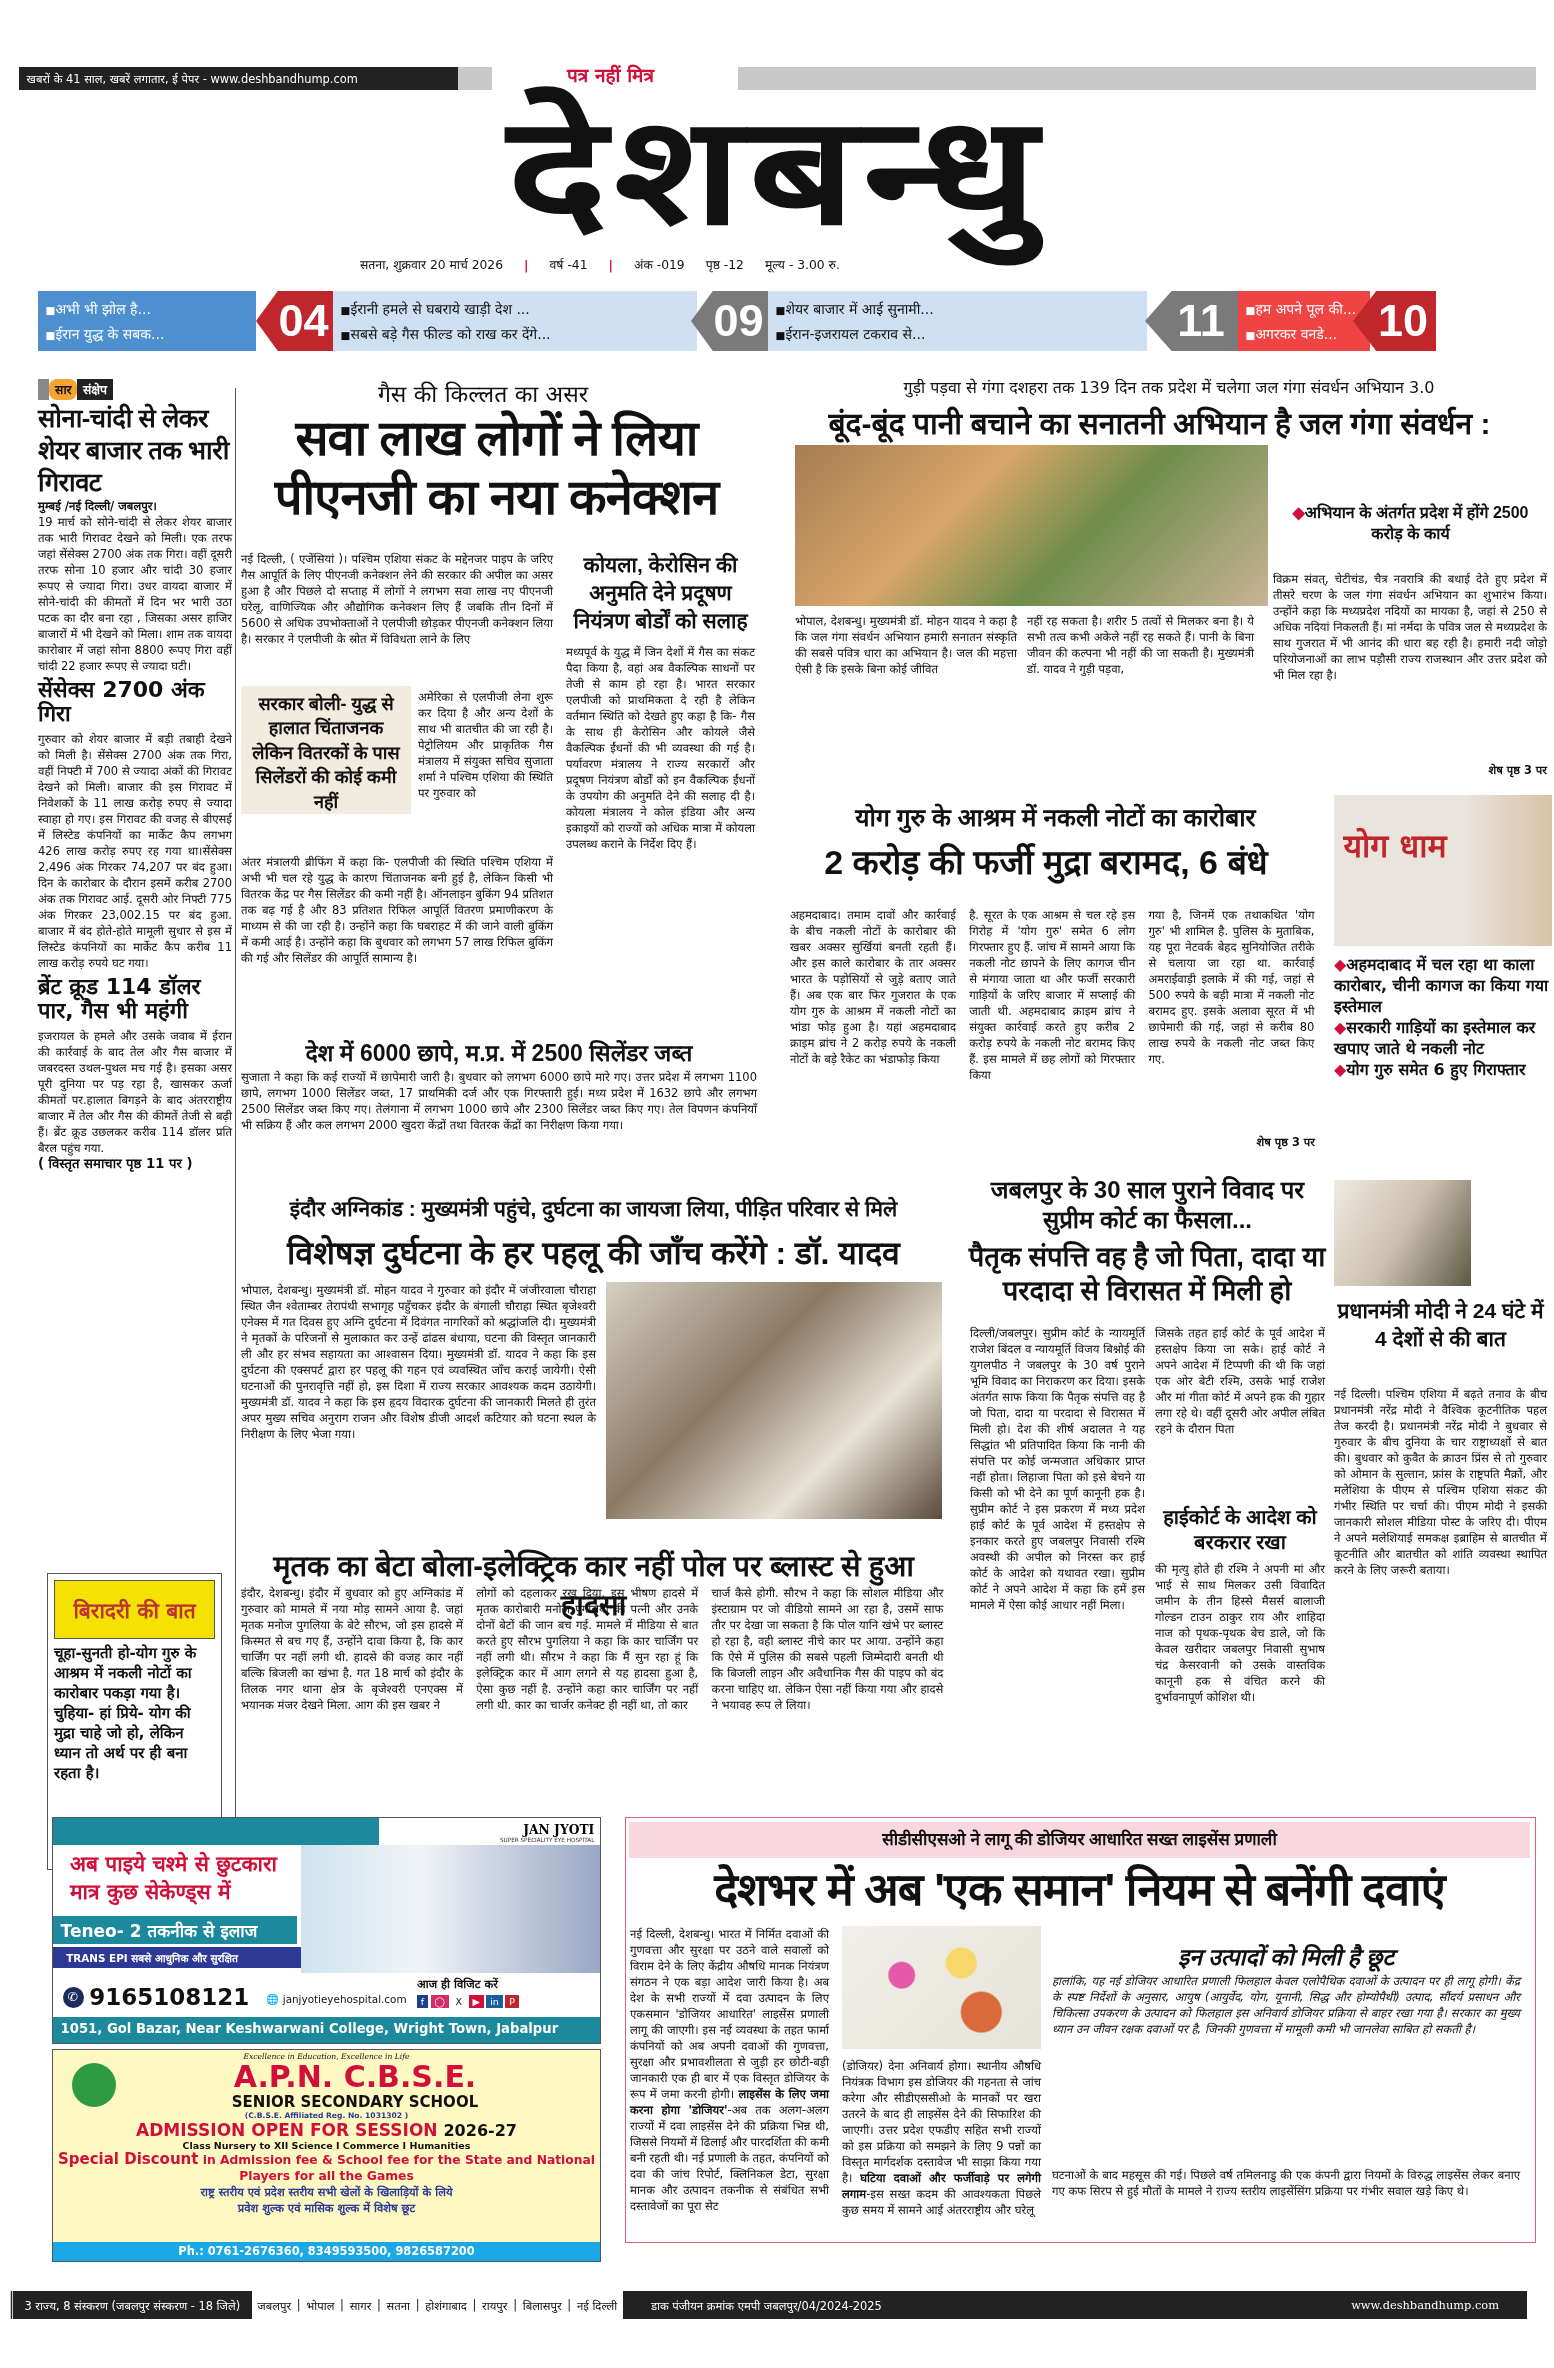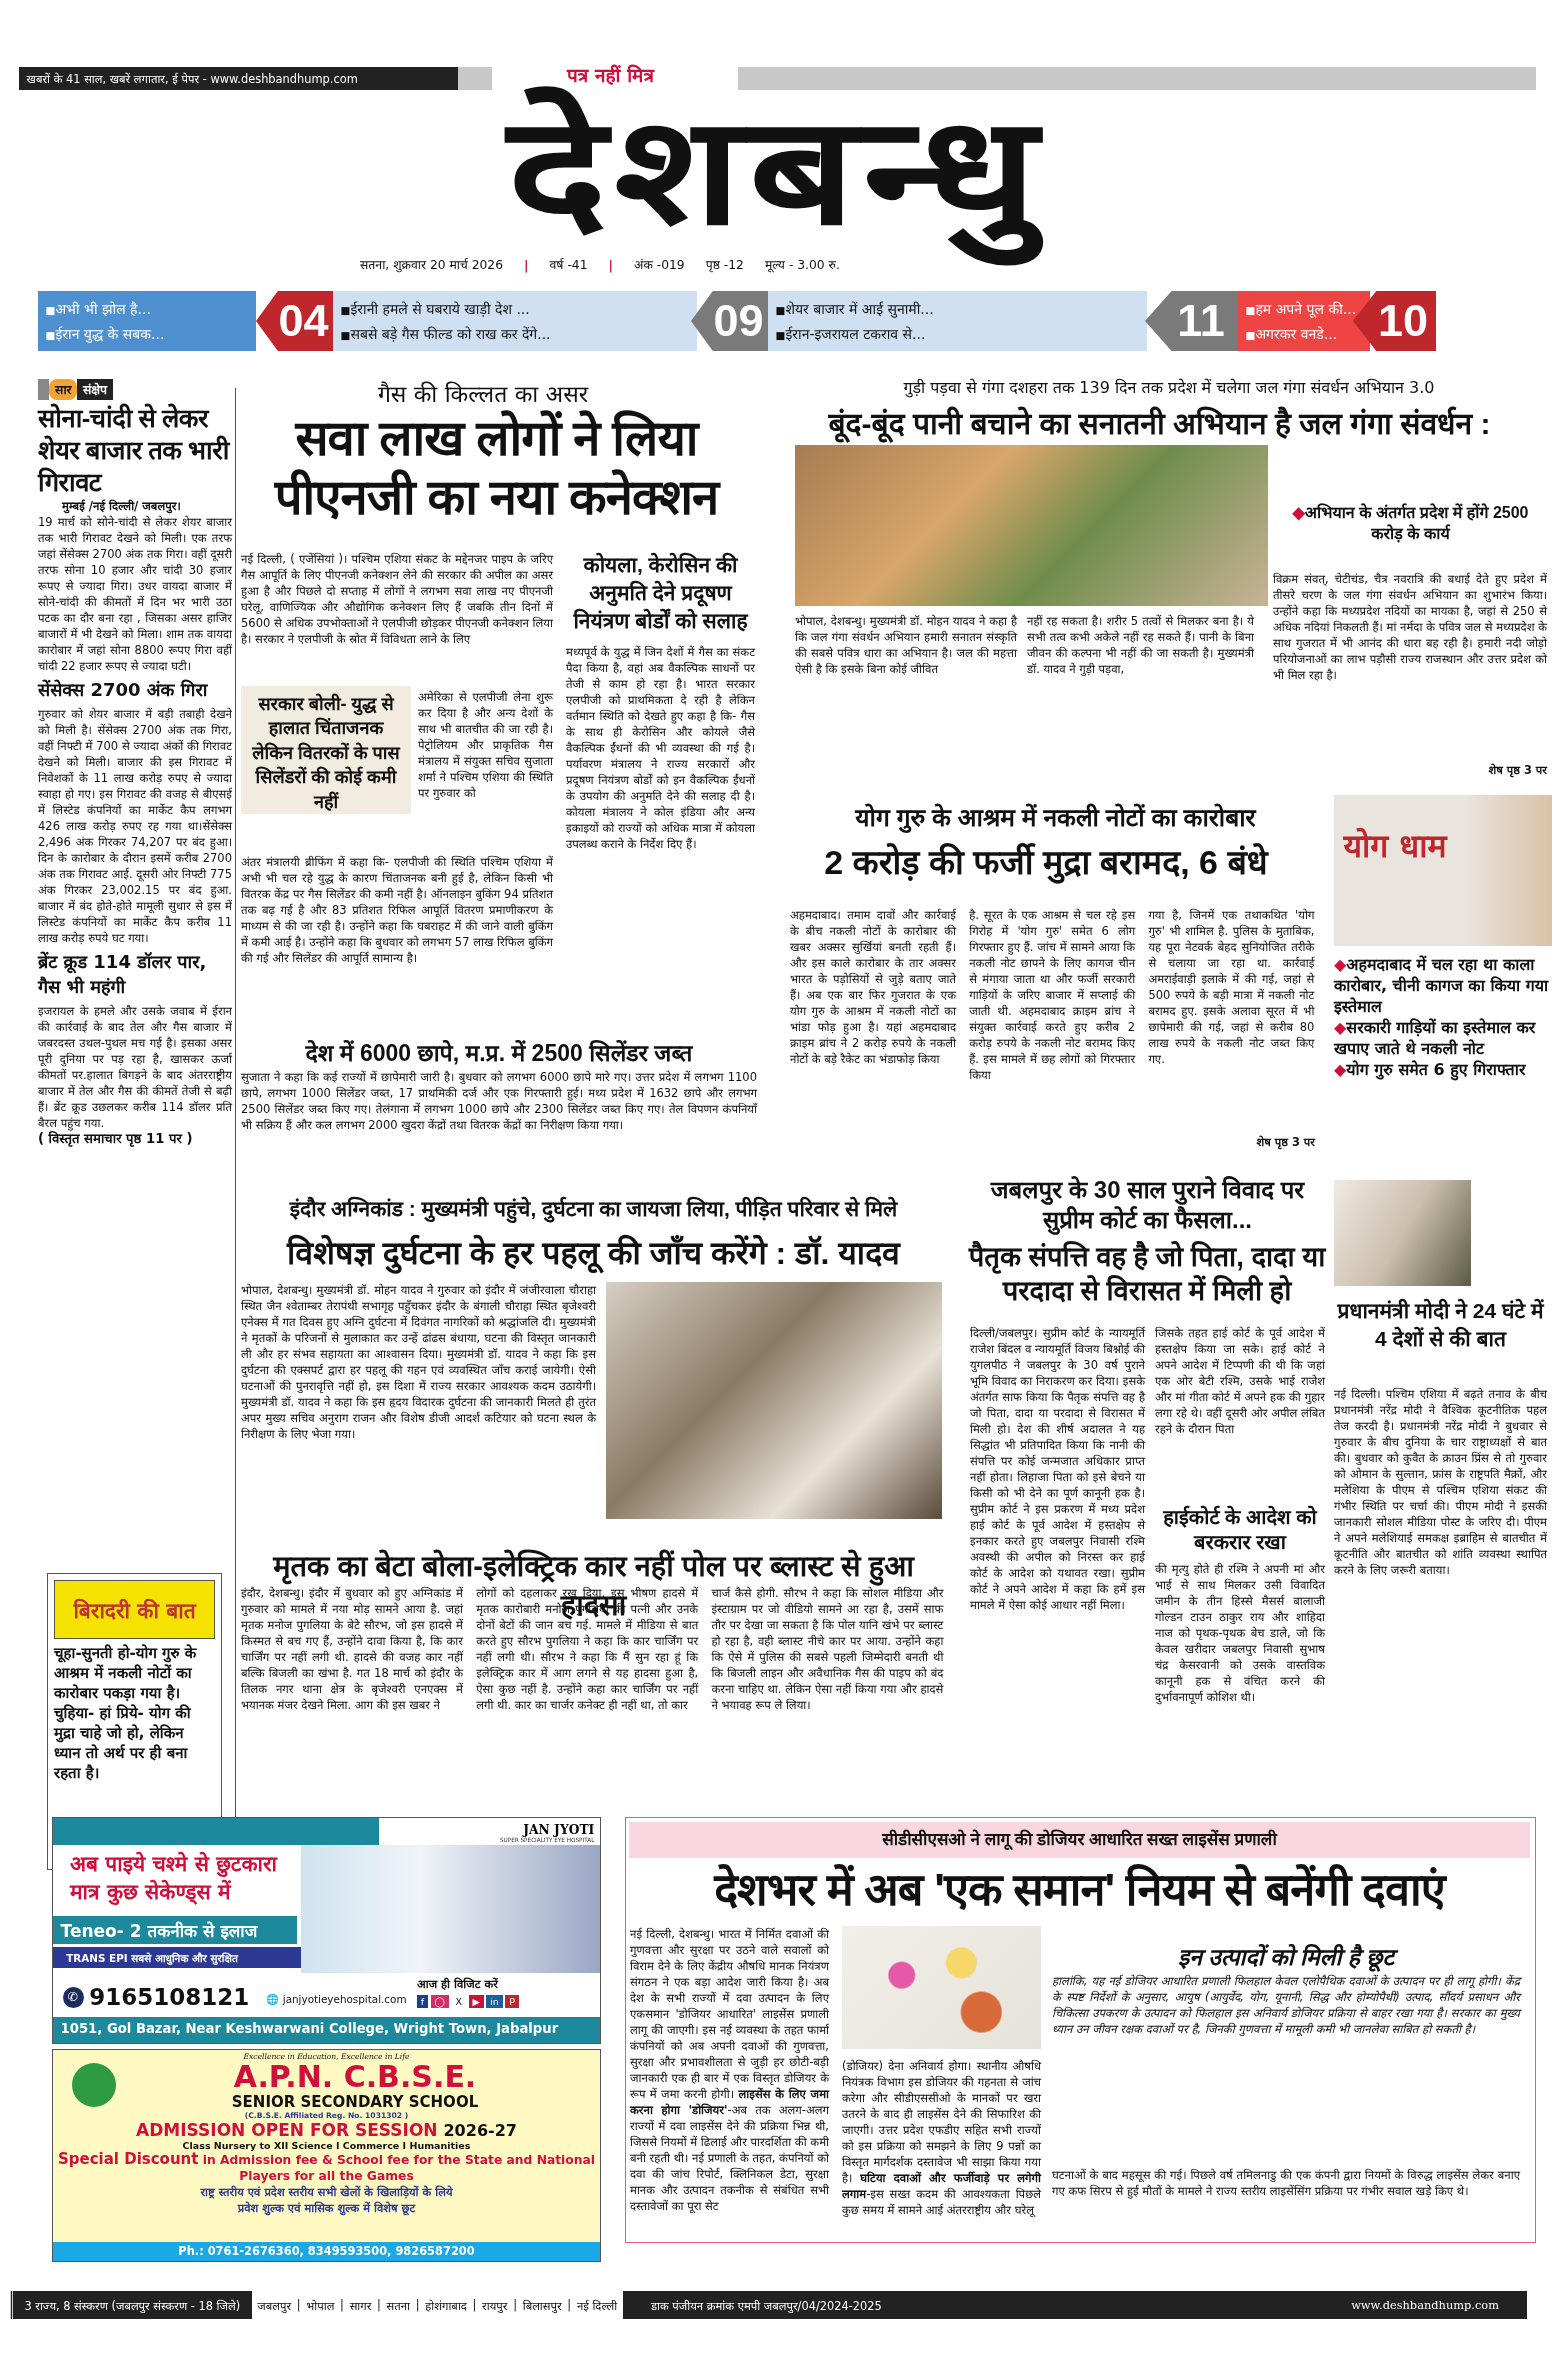--- a/index.html
+++ b/index.html
@@ -17,21 +17,21 @@
   .strip { top: 291px; height: 60px; display: flex; flex-direction: column; justify-content: center; padding-left: 7.6px; font-size: 14px; gap: 5.7px; }
   .strip .ln::before { content: "\25A0 "; font-size: 10.4px; }
   .numbadge { top: 291px; height: 60px; color: #fff; font-size: 45px; font-weight: bold; display: flex; align-items: center; justify-content: center; font-family: "Liberation Sans", sans-serif; clip-path: polygon(28% 0, 100% 0, 100% 100%, 28% 100%, 0 50%); padding-left: 17px; }
   
   .sar { left: 38px; top: 379px; width: 189px; height: 21px; display: flex; }
   .sar .a { background: #888; width: 11.4px; }
   .sar .b { background: #f4a531; color: #111; font-weight: bold; font-size: 12.3px; padding: 1.9px 5.7px; border-radius: 8px; }
   .sar .c { background: #222; color: #fff; font-weight: bold; font-size: 12.3px; padding: 1.9px 5.7px; }
   .leftcol { left: 38px; top: 402px; width: 194px; font-size: 11.4px; line-height: 15.6px; }
   .lhead { font-size: 25.6px; font-weight: bold; line-height: 32px; font-family: "Liberation Sans", sans-serif; letter-spacing: -0.5px; }
-  .lsub { font-size: 18px; font-weight: bold; line-height: 24.6px; margin: 3.8px 0; }
+  .lsub { font-size: 22px; font-weight: bold; line-height: 24.6px; margin: 3.8px 0; }
   .vline { background: #555; width: 0.9px; }
   .body { font-size: 11.5px; line-height: 16px; text-align: justify; }
   .body b { font-weight: bold; }
   .kicker { font-size: 23px; text-align: center; }
   .bigh { font-weight: 900; text-align: center; font-family: "Liberation Sans", sans-serif; letter-spacing: -0.9px; }
   .h2 { font-weight: bold; text-align: center; font-family: "Liberation Sans", sans-serif; }
   .cols { display: flex; gap: 13.2px; }
   .photo { background: linear-gradient(135deg, #a67c52, #d9a66b 35%, #6f8d4b 60%, #c9b396); }
   .more { text-align: right; font-weight: bold; font-size: 11.4px; }
   .bullet::before { content: "\25C6 "; color: #d0103a; }
@@ -77,21 +77,21 @@
 <div class="abs numbadge" style="left:1353px;width:83px;background:#c0272d;">10</div>
 
 <div class="abs sar">
   <div class="a"></div>
   <div class="b">सार</div>
   <div class="c">संक्षेप</div>
 </div>
 <div class="abs vline" style="left:235px;top:388px;height:1429px;"></div>
 <div class="abs leftcol">
   <div class="lhead">सोना-चांदी से लेकर शेयर बाजार तक भारी गिरावट</div>
-  <div class="body" style="font-weight:bold;margin-left:24px;">मुम्बई /नई दिल्ली/ जबलपुर।</div>
+  <div class="body" style="font-weight:bold;">मुम्बई /नई दिल्ली/ जबलपुर।</div>
   <div class="body">19 मार्च को सोने-चांदी से लेकर शेयर बाजार तक भारी गिरावट देखने को मिली। एक तरफ जहां सेंसेक्स 2700 अंक तक गिरा। वहीं दूसरी तरफ सोना 10 हजार और चांदी 30 हजार रूपए से ज्यादा गिरा। उधर वायदा बाजार में सोने-चांदी की कीमतों में दिन भर भारी उठा पटक का दौर बना रहा , जिसका असर हाजिर बाजारों में भी देखने को मिला। शाम तक वायदा कारोबार में जहां सोना 8800 रूपए गिरा वहीं चांदी 22 हजार रूपए से ज्यादा घटी।</div>
   <div class="lsub">सेंसेक्स 2700 अंक गिरा</div>
   <div class="body">गुरुवार को शेयर बाजार में बड़ी तबाही देखने को मिली है। सेंसेक्स 2700 अंक तक गिरा, वहीं निफ्टी में 700 से ज्यादा अंकों की गिरावट देखने को मिली। बाजार की इस गिरावट में निवेशकों के 11 लाख करोड़ रुपए से ज्यादा स्वाहा हो गए। इस गिरावट की वजह से बीएसई में लिस्टेड कंपनियों का मार्केट कैप लगभग 426 लाख करोड़ रुपए रह गया था।सेंसेक्स 2,496 अंक गिरकर 74,207 पर बंद हुआ। दिन के कारोबार के दौरान इसमें करीब 2700 अंक तक गिरावट आई. दूसरी ओर निफ्टी 775 अंक गिरकर 23,002.15 पर बंद हुआ. बाजार में बंद होते-होते मामूली सुधार से इस में लिस्टेड कंपनियों का मार्केट कैप करीब 11 लाख करोड़ रुपये घट गया।</div>
   <div class="lsub">ब्रेंट क्रूड 114 डॉलर पार, गैस भी महंगी</div>
   <div class="body">इजरायल के हमले और उसके जवाब में ईरान की कार्रवाई के बाद तेल और गैस बाजार में जबरदस्त उथल-पुथल मच गई है। इसका असर पूरी दुनिया पर पड़ रहा है, खासकर ऊर्जा कीमतों पर.हालात बिगड़ने के बाद अंतरराष्ट्रीय बाजार में तेल और गैस की कीमतें तेजी से बढ़ी हैं। ब्रेंट क्रूड उछलकर करीब 114 डॉलर प्रति बैरल पहुंच गया.</div>
   <div class="body" style="font-weight:bold;font-size:13.2px;">( विस्तृत समाचार पृष्ठ 11 पर )</div>
 </div>
 <div class="abs ad" style="left:47px;top:1573px;width:175px;height:297px;padding:6px;">
   <div style="background:#f6e200;height:59px;border:0.9px solid #555;display:flex;align-items:center;justify-content:center;color:#b33;font-weight:bold;font-size:21px;">बिरादरी की बात</div>
   <div style="font-size:15px;line-height:20px;margin-top:3.8px;">

